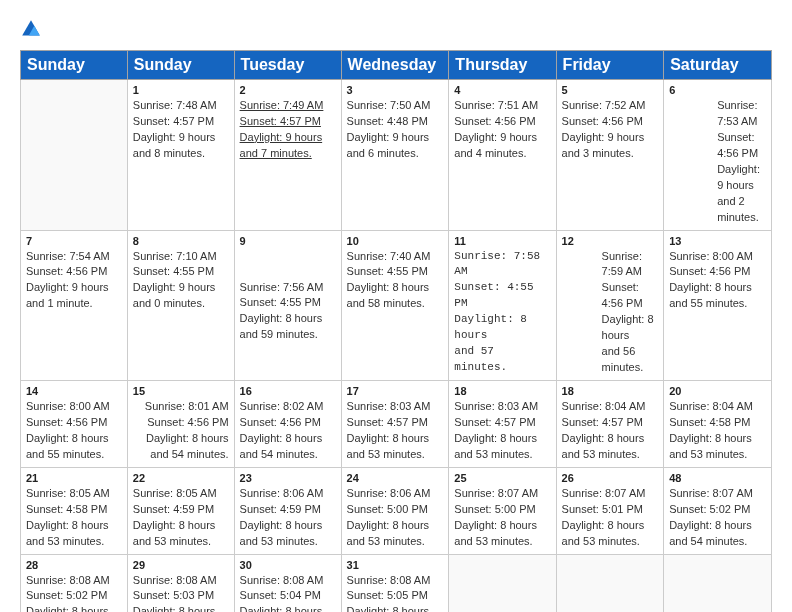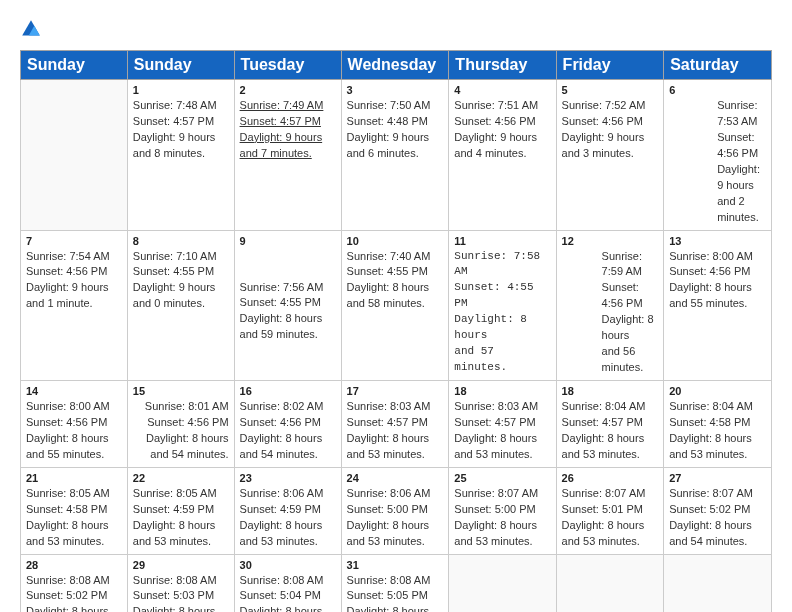--- a/index.html
+++ b/index.html
@@ -307,21 +307,21 @@
 and 53 minutes.</div>
           </td>
           <td>
             <span class="day-num">26</span>
             <div class="day-info" style="white-space: pre-line;">Sunrise: 8:07 AM
 Sunset: 5:01 PM
 Daylight: 8 hours
 and 53 minutes.</div>
           </td>
           <td>
-            <span class="day-num">27</span>
+            <span class="day-num">48</span>
             <div class="day-info" style="white-space: pre-line;">Sunrise: 8:07 AM
 Sunset: 5:02 PM
 Daylight: 8 hours
 and 54 minutes.</div>
           </td>
         </tr>
         <tr>
           <td>
             <span class="day-num">28</span>
             <div class="day-info" style="white-space: pre-line;">Sunrise: 8:08 AM

